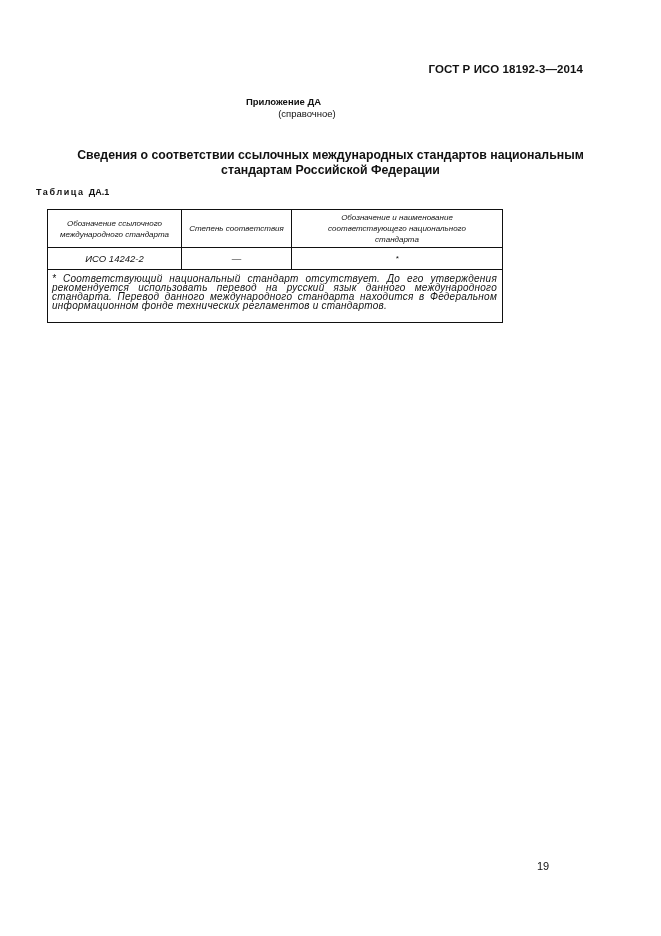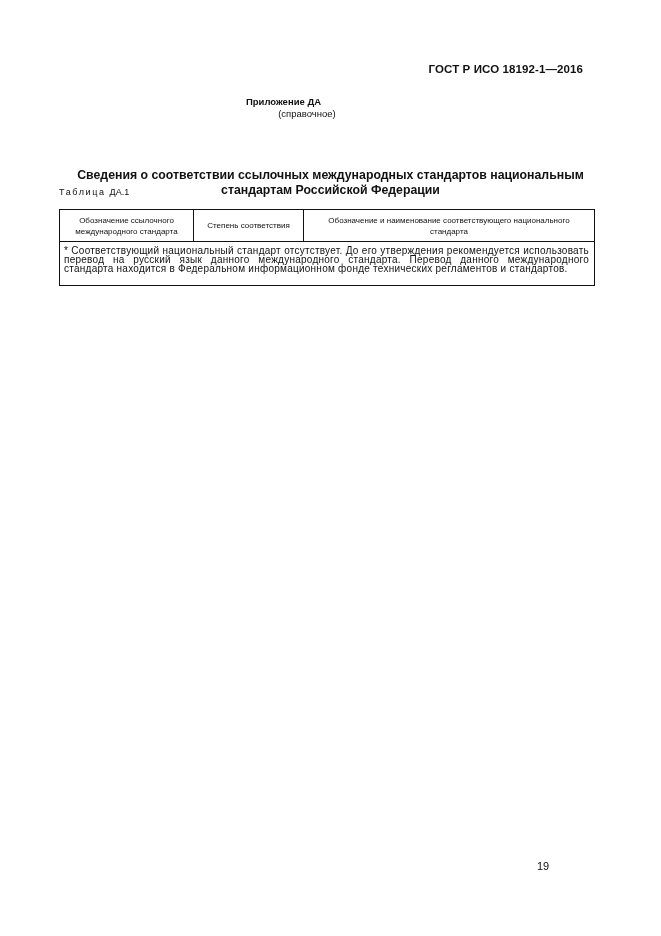--- a/index.html
+++ b/index.html
@@ -15,48 +15,48 @@
   .appendix-title {
     position: absolute; top: 96px; left: 0; width: 567px; text-align: center;
     font-weight: bold; font-size: 9.5px;
   }
   .appendix-sub {
     position: absolute; top: 108px; left: 0; width: 614px; text-align: center;
     font-size: 9.5px;
   }
   .section-title {
     position: absolute; top: 148px; left: 40px; width: 581px; text-align: center;
-    font-weight: bold; font-size: 12.3px; line-height: 15px; margin-top: 20px;
+    font-weight: bold; font-size: 12.3px; line-height: 15px;
   }
   .table-label {
-    position: absolute; top: 187px; left: 59px; font-size: 9px; letter-spacing: 1.6px;
+    position: absolute; top: 187px; left: 36px; font-size: 9px; letter-spacing: 1.6px; font-weight: bold;
   }
   .table-label .num { letter-spacing: 0; }
   table.std {
-    position: absolute; top: 209px; left: 59px; width: 536px;
-    border-collapse: collapse; font-size: 8px;
+    position: absolute; top: 209px; left: 47px; width: 456px;
+    border-collapse: collapse; font-size: 8px; font-style: italic;
   }
   table.std td, table.std th {
     border: 1.5px solid #111; text-align: center; vertical-align: middle;
     font-weight: normal; padding: 2px 4px; line-height: 11px;
   }
   table.std th { height: 27px; }
   table.std td.cell { height: 17px; font-size: 9.5px; }
   table.std td.note {
     text-align: justify; text-align-last: left; font-size: 10px; line-height: 9px;
     padding: 4px 5px 12px 4px; letter-spacing: 0.25px;
   }
   .page-number {
     position: absolute; top: 860px; left: 537px; font-size: 11px;
   }
 </style>
 </head>
 <body>
 
-<div class="header-code">ГОСТ Р ИСО 18192-1—2016</div>
+<div class="header-code">ГОСТ Р ИСО 18192-3—2014</div>
 
 <div class="appendix-title">Приложение ДА</div>
 <div class="appendix-sub">(справочное)</div>
 
 <div class="section-title">
   <div>Сведения о соответствии ссылочных международных стандартов национальным</div>
   <div>стандартам Российской Федерации</div>
 </div>
 
 <div class="table-label">
@@ -72,18 +72,23 @@
   </colgroup>
   <thead>
     <tr>
       <th style="padding:2px 10px">Обозначение ссылочного международного стандарта</th>
       <th>Степень соответствия</th>
       <th style="padding:2px 14px">Обозначение и наименование соответствующего национального стандарта</th>
     </tr>
   </thead>
   <tbody>
     <tr>
+      <td class="cell">ИСО 14242-2</td>
+      <td class="cell">—</td>
+      <td class="cell" style="font-size:8px">*</td>
+    </tr>
+    <tr>
       <td class="note" colspan="3">* Соответствующий национальный стандарт отсутствует. До его утверждения рекомендуется использовать перевод на русский язык данного международного стандарта. Перевод данного международного стандарта находится в Федеральном информационном фонде технических регламентов и стандартов.</td>
     </tr>
   </tbody>
 </table>
 
 <div class="page-number">19</div>
 
 </body></html>

